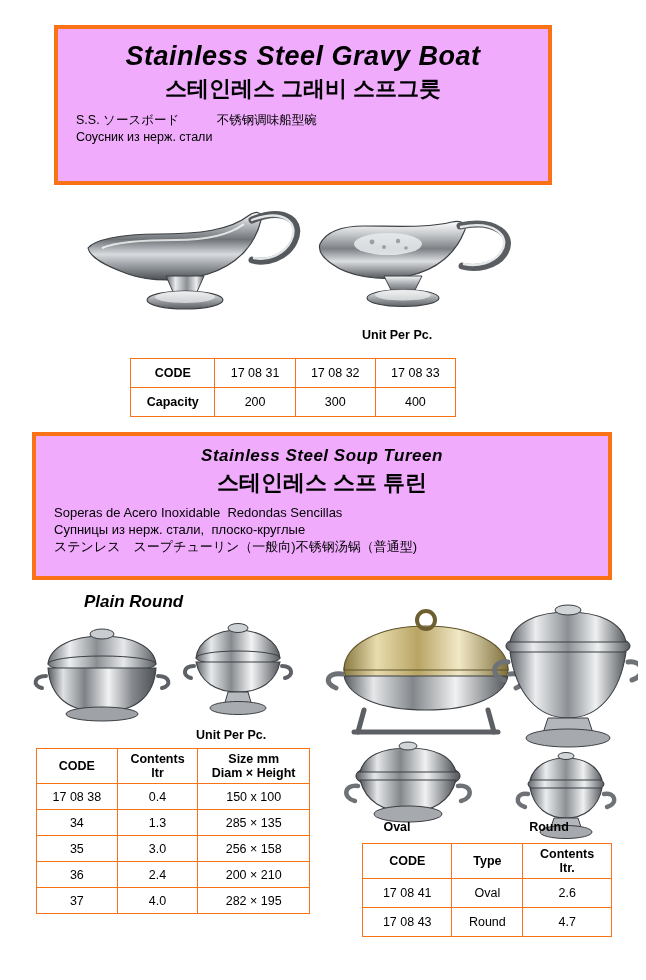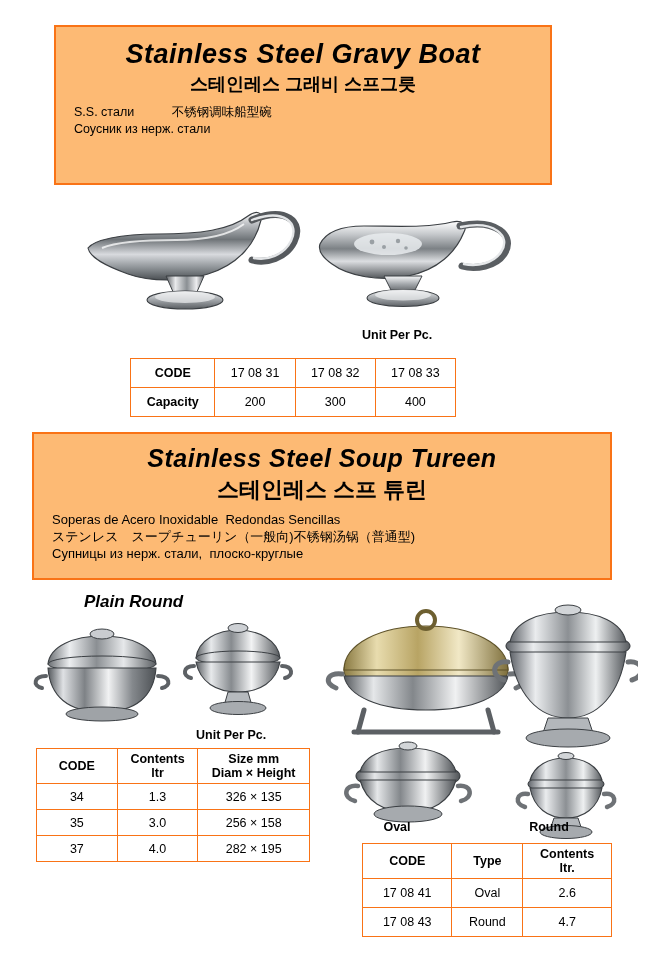--- a/index.html
+++ b/index.html
@@ -12,22 +12,22 @@
     background: #ffffff;
     font-family: "Liberation Sans", sans-serif;
     color: #000000;
     position: relative;
     overflow: hidden;
   }
 
   
   .banner {
     position: absolute;
-    border: 2px solid #f97316;
-    background: #fdba74;
+    border: 4px solid #f97316;
+    background: #f0abfc;
     box-sizing: border-box;
   }
   .banner-title {
     text-align: center;
     font-style: italic;
     font-weight: bold;
     letter-spacing: 0.5px;
   }
   .banner-korean {
     text-align: center;
@@ -45,37 +45,37 @@
     top: 25px;
     width: 498px;
     height: 160px;
     padding: 8px 14px 0 14px;
   }
   #banner-gravy .banner-title {
     font-size: 27px;
     margin: 4px 0 2px 0;
   }
   #banner-gravy .banner-korean {
-    font-size: 18px;
+    font-size: 22px;
     margin: 0 0 8px 0;
   }
   #banner-gravy .banner-lines {
     padding-left: 4px;
   }
 
   
   #banner-tureen {
     left: 32px;
     top: 432px;
     width: 580px;
     height: 148px;
     padding: 6px 12px 0 12px;
   }
   #banner-tureen .banner-title {
-    font-size: 25px;
+    font-size: 17px;
     margin: 4px 0 2px 0;
   }
   #banner-tureen .banner-korean {
     font-size: 22px;
     margin: 0 0 6px 0;
   }
   #banner-tureen .banner-lines {
     padding-left: 6px;
   }
   #banner-tureen .banner-line {
@@ -175,21 +175,21 @@
 
   
 </style>
 </head>
 <body>
 
 <div class="banner" id="banner-gravy">
   <div class="banner-title">Stainless Steel Gravy Boat</div>
   <div class="banner-korean">스테인레스 그래비 스프그릇</div>
   <div class="banner-lines">
-    <div class="banner-line">S.S. стали　　　不锈钢调味船型碗</div>
+    <div class="banner-line">S.S. ソースボード　　　不锈钢调味船型碗</div>
     <div class="banner-line">Соусник из нерж. стали</div>
   </div>
 </div>
 
 <div class="artwork" style="left:80px; top:190px;">
   <svg width="250" height="130" viewBox="0 0 250 130" xmlns="http://www.w3.org/2000/svg">
     <defs>
       <linearGradient id="steelA" x1="0" y1="0" x2="0" y2="1">
         <stop offset="0%" stop-color="#fdfdfd"></stop>
         <stop offset="18%" stop-color="#b9bcc0"></stop>
@@ -278,22 +278,22 @@
     <td class="val">400</td>
   </tr>
 </tbody>
   </table>
 
 <div class="banner" id="banner-tureen">
   <div class="banner-title">Stainless Steel Soup Tureen</div>
   <div class="banner-korean">스테인레스 스프 튜린</div>
   <div class="banner-lines">
     <div class="banner-line">Soperas de Acero Inoxidable  Redondas Sencillas</div>
+    <div class="banner-line">Супницы из нерж. стали,  плоско-круглые</div>
     <div class="banner-line">ステンレス　スープチューリン（一般向)不锈钢汤锅（普通型)</div>
-    <div class="banner-line">Супницы из нерж. стали,  плоско-круглые</div>
   </div>
 </div>
 
 <div class="section-label" style="left:84px; top:592px;">Plain Round</div>
 
 <div class="artwork" style="left:28px; top:622px;">
   <svg width="150" height="110" viewBox="0 0 150 110" xmlns="http://www.w3.org/2000/svg">
     <defs>
       <linearGradient id="tureenA" x1="0" y1="0" x2="1" y2="0">
         <stop offset="0%" stop-color="#54585c"></stop>
@@ -428,28 +428,38 @@
     <th class="hd c-cont">
       <div>Contents</div>
       <div>ltr</div>
     </th>
     <th class="hd c-size">
       <div>Size mm</div>
       <div>Diam × Height</div>
     </th>
   </tr>
   <tr>
+    <td class="code-bold">17 08 38</td>
+    <td>0.4</td>
+    <td>150 x 100</td>
+  </tr>
+  <tr>
     <td class="code-bold">34</td>
     <td>1.3</td>
-    <td>326 × 135</td>
+    <td>285 × 135</td>
   </tr>
   <tr>
     <td class="code-bold">35</td>
     <td>3.0</td>
     <td>256 × 158</td>
+  </tr>
+  <tr>
+    <td class="code-bold">36</td>
+    <td>2.4</td>
+    <td>200 × 210</td>
   </tr>
   <tr>
     <td class="code-bold">37</td>
     <td>4.0</td>
     <td>282 × 195</td>
   </tr>
 </tbody>
   </table>
 
 <table class="spec" id="table-oval">

